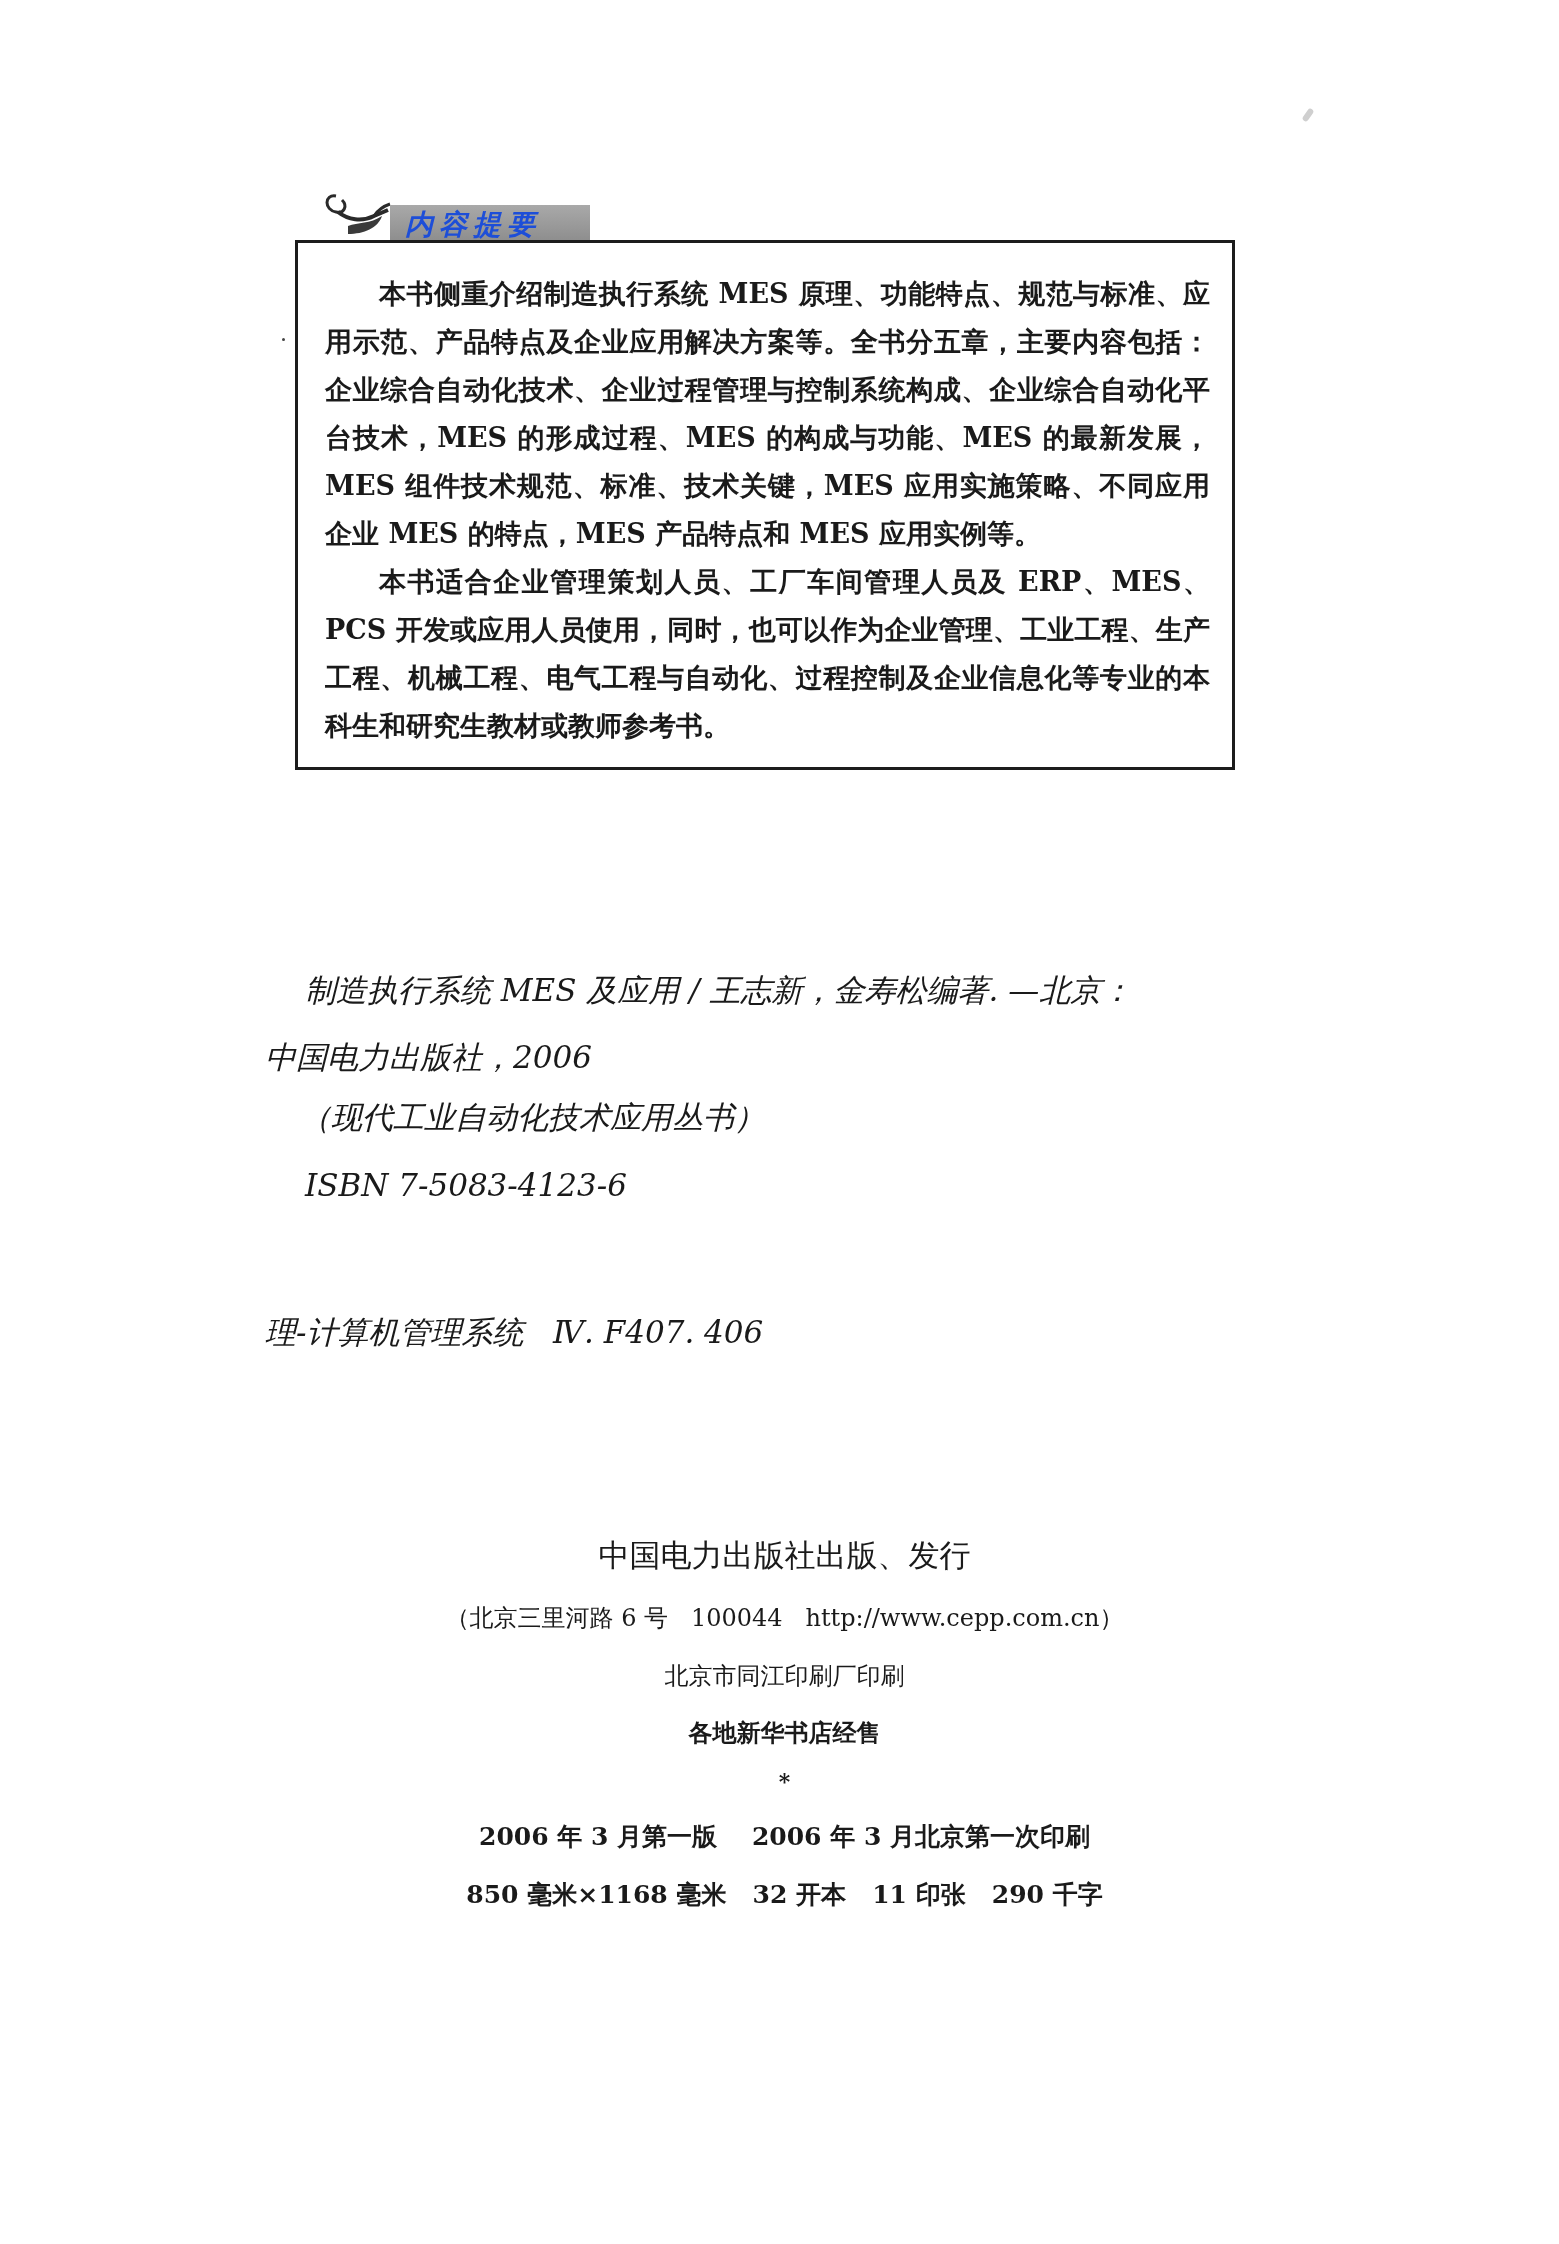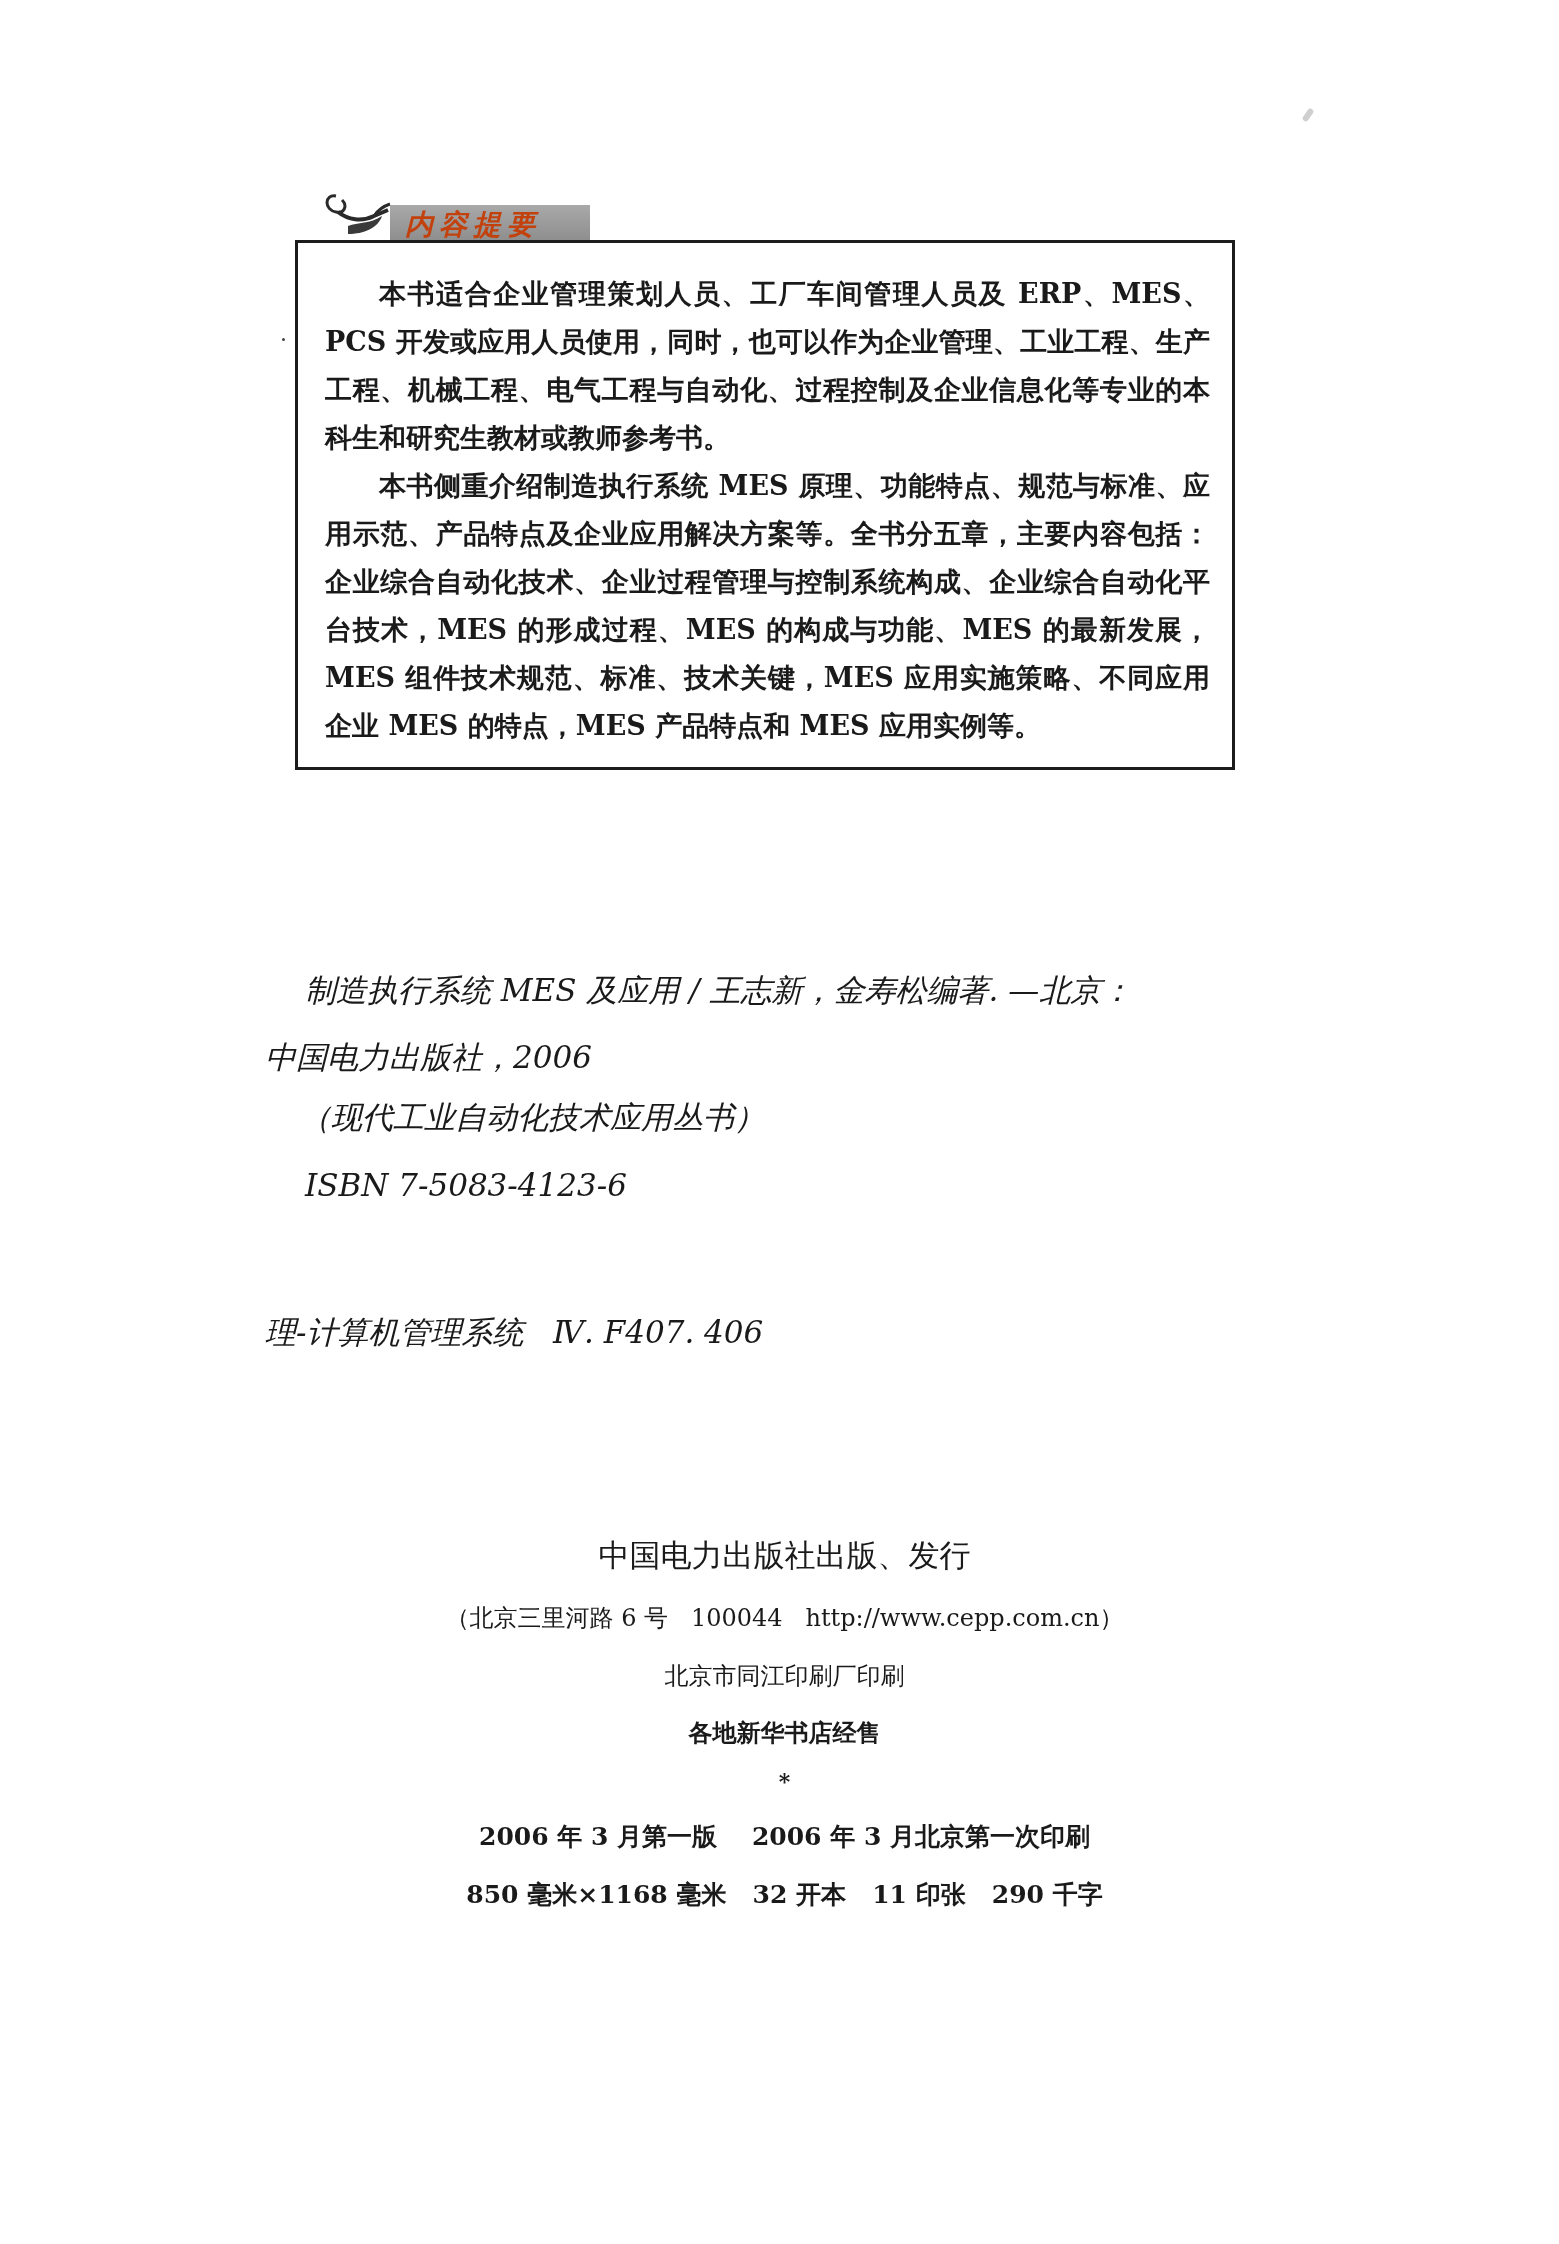--- a/index.html
+++ b/index.html
@@ -40,21 +40,21 @@
       height: 38px;
       background: linear-gradient(180deg, #a9a9a9 0%, #8c8c8c 100%);
     }
     .summary-title {
       position: absolute;
       left: 405px;
       top: 206px;
       font-size: 28px;
       font-weight: bold;
       letter-spacing: 6px;
-      color: #c2410c;
+      color: #1d4ed8;
       font-family: "DejaVu Sans", "Liberation Sans", sans-serif;
       font-style: italic;
     }
     .summary-box {
       position: absolute;
       left: 295px;
       top: 240px;
       width: 940px;
       height: 530px;
       border: 3px solid #1c1c1c;
@@ -148,22 +148,22 @@
         <path d="M30 50 C40 46, 52 48, 64 40 C60 52, 46 58, 30 58 Z" fill="#3a3a3a"></path>
         <path d="M56 40 C60 34, 66 30, 72 28" fill="none" stroke="#2a2a2a" stroke-width="3"></path>
       </svg>
     </span>
   </div>
   <div class="summary-title-bg"></div>
   <div class="summary-title">内容提要</div>
 
   <div class="summary-box"></div>
   <div class="summary-text">
+    <p>本书侧重介绍制造执行系统 MES 原理、功能特点、规范与标准、应用示范、产品特点及企业应用解决方案等。全书分五章，主要内容包括：企业综合自动化技术、企业过程管理与控制系统构成、企业综合自动化平台技术，MES 的形成过程、MES 的构成与功能、MES 的最新发展，MES 组件技术规范、标准、技术关键，MES 应用实施策略、不同应用企业 MES 的特点，MES 产品特点和 MES 应用实例等。</p>
     <p>本书适合企业管理策划人员、工厂车间管理人员及 ERP、MES、PCS 开发或应用人员使用，同时，也可以作为企业管理、工业工程、生产工程、机械工程、电气工程与自动化、过程控制及企业信息化等专业的本科生和研究生教材或教师参考书。</p>
-    <p>本书侧重介绍制造执行系统 MES 原理、功能特点、规范与标准、应用示范、产品特点及企业应用解决方案等。全书分五章，主要内容包括：企业综合自动化技术、企业过程管理与控制系统构成、企业综合自动化平台技术，MES 的形成过程、MES 的构成与功能、MES 的最新发展，MES 组件技术规范、标准、技术关键，MES 应用实施策略、不同应用企业 MES 的特点，MES 产品特点和 MES 应用实例等。</p>
   </div>
 
   <div class="cip-line cip-l1">制造执行系统 MES 及应用 / 王志新，金寿松编著. —北京：</div>
   <div class="cip-line cip-l2">中国电力出版社，2006</div>
   <div class="cip-line cip-l3">（现代工业自动化技术应用丛书）</div>
   <div class="cip-line cip-l4">ISBN 7-5083-4123-6</div>
   <div class="cip-line cip-l6">理-计算机管理系统   Ⅳ. F407. 406</div>
 
   <div class="pub-line pub-l1">中国电力出版社出版、发行</div>
   <div class="pub-line pub-l2">（北京三里河路 6 号   100044   http://www.cepp.com.cn）</div>

